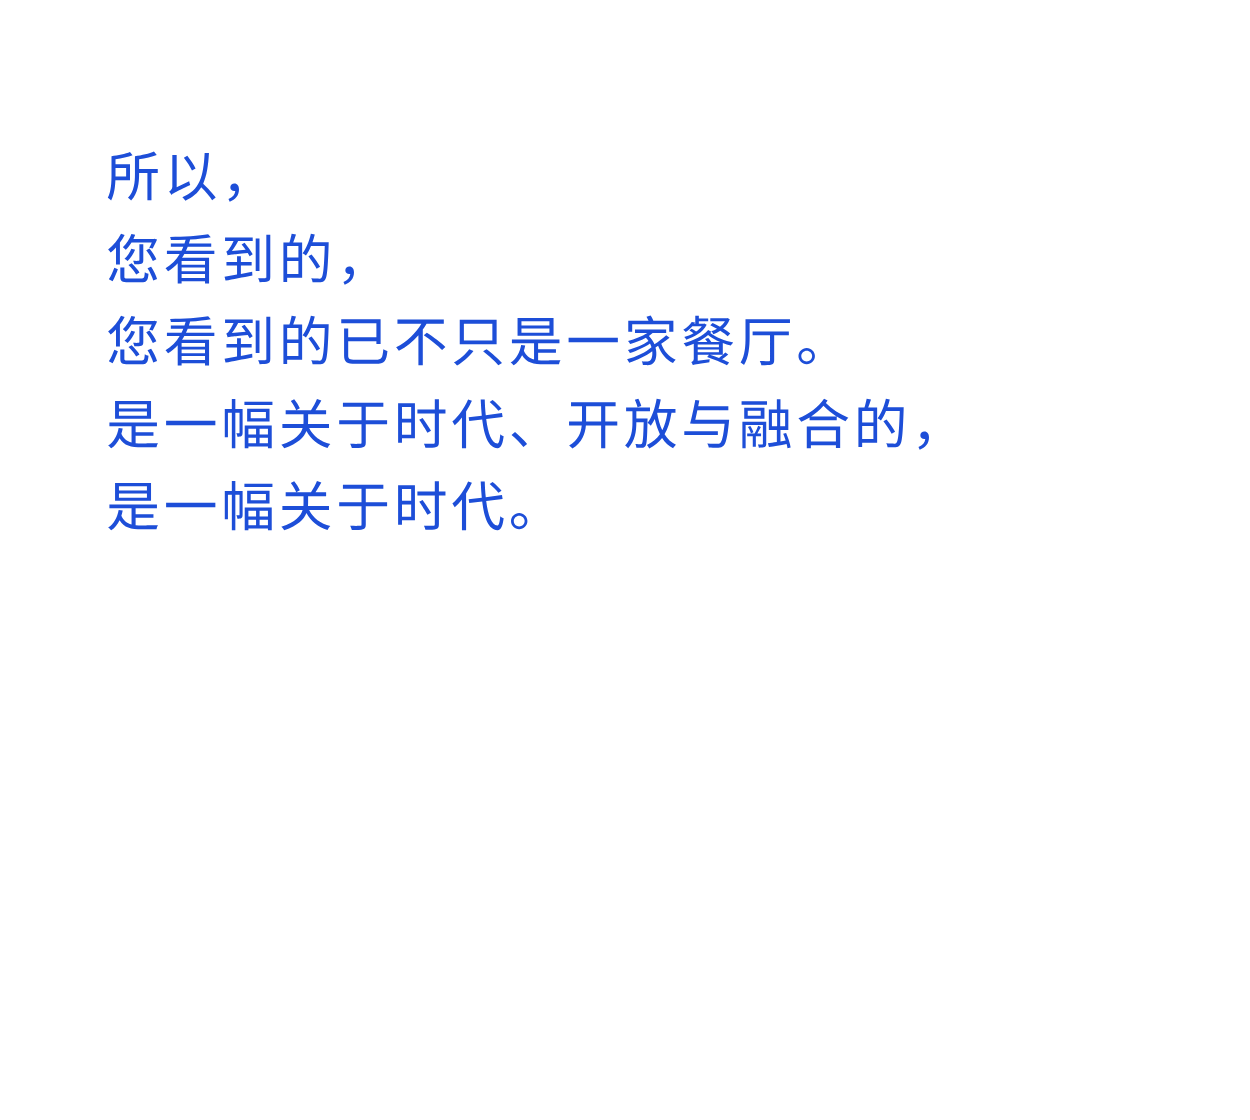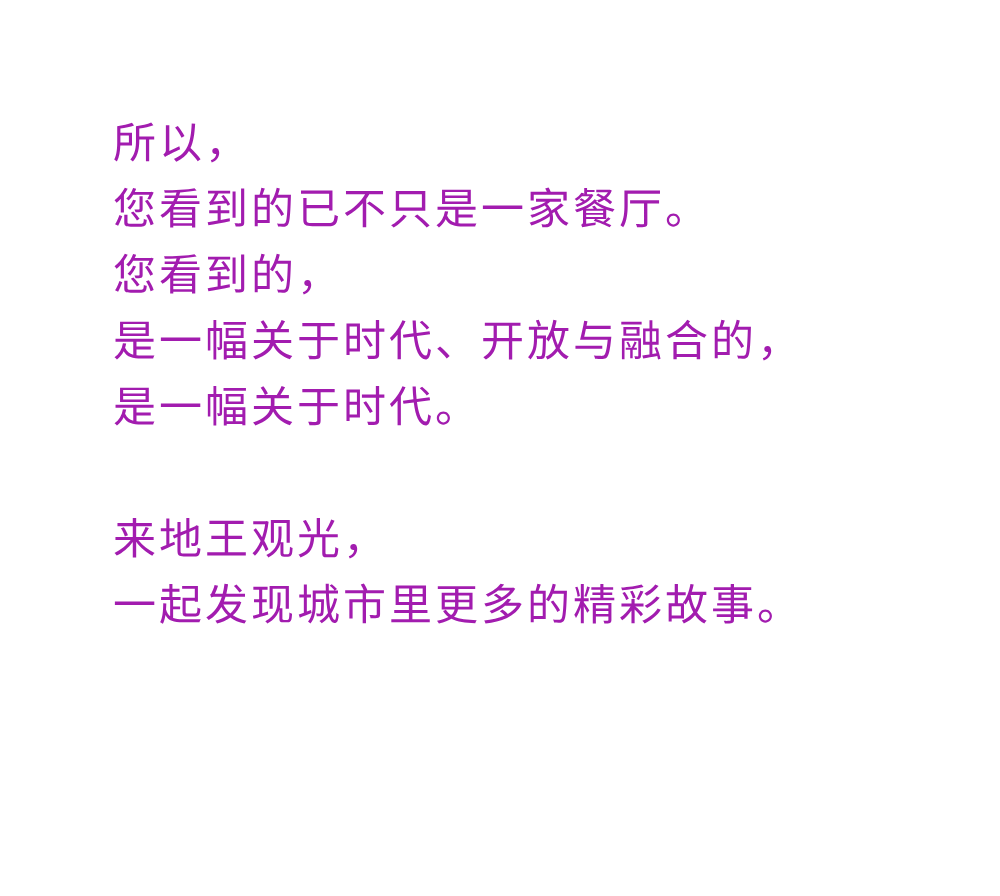--- a/index.html
+++ b/index.html
@@ -19,41 +19,36 @@
     height: 896px;
     padding: 110px 80px 0 85px;
     background: #ffffff;
   }
   .text-block {
     display: block;
   }
   .line {
     font-size: 43px;
     line-height: 66px;
-    color: #a21caf;
+    color: #1d4ed8;
     letter-spacing: 3px;
     white-space: pre;
     font-weight: 400;
-    margin-left: 28px;
   }
   .line.spacer {
     height: 66px;
     font-size: 43px;
     line-height: 66px;
   }
 </style>
 </head>
 <body>
 
 <div class="page">
   <div class="text-block">
     <div class="line">所以，</div>
+    <div class="line">您看到的，</div>
     <div class="line">您看到的已不只是一家餐厅。</div>
-    <div class="line">您看到的，</div>
     <div class="line">是一幅关于时代、开放与融合的，</div>
     <div class="line">是一幅关于时代。</div>
   </div>
   <div class="line spacer">&nbsp;</div>
-  <div class="text-block">
-    <div class="line">来地王观光，</div>
-    <div class="line">一起发现城市里更多的精彩故事。</div>
-  </div>
 </div>
 
 </body></html>

